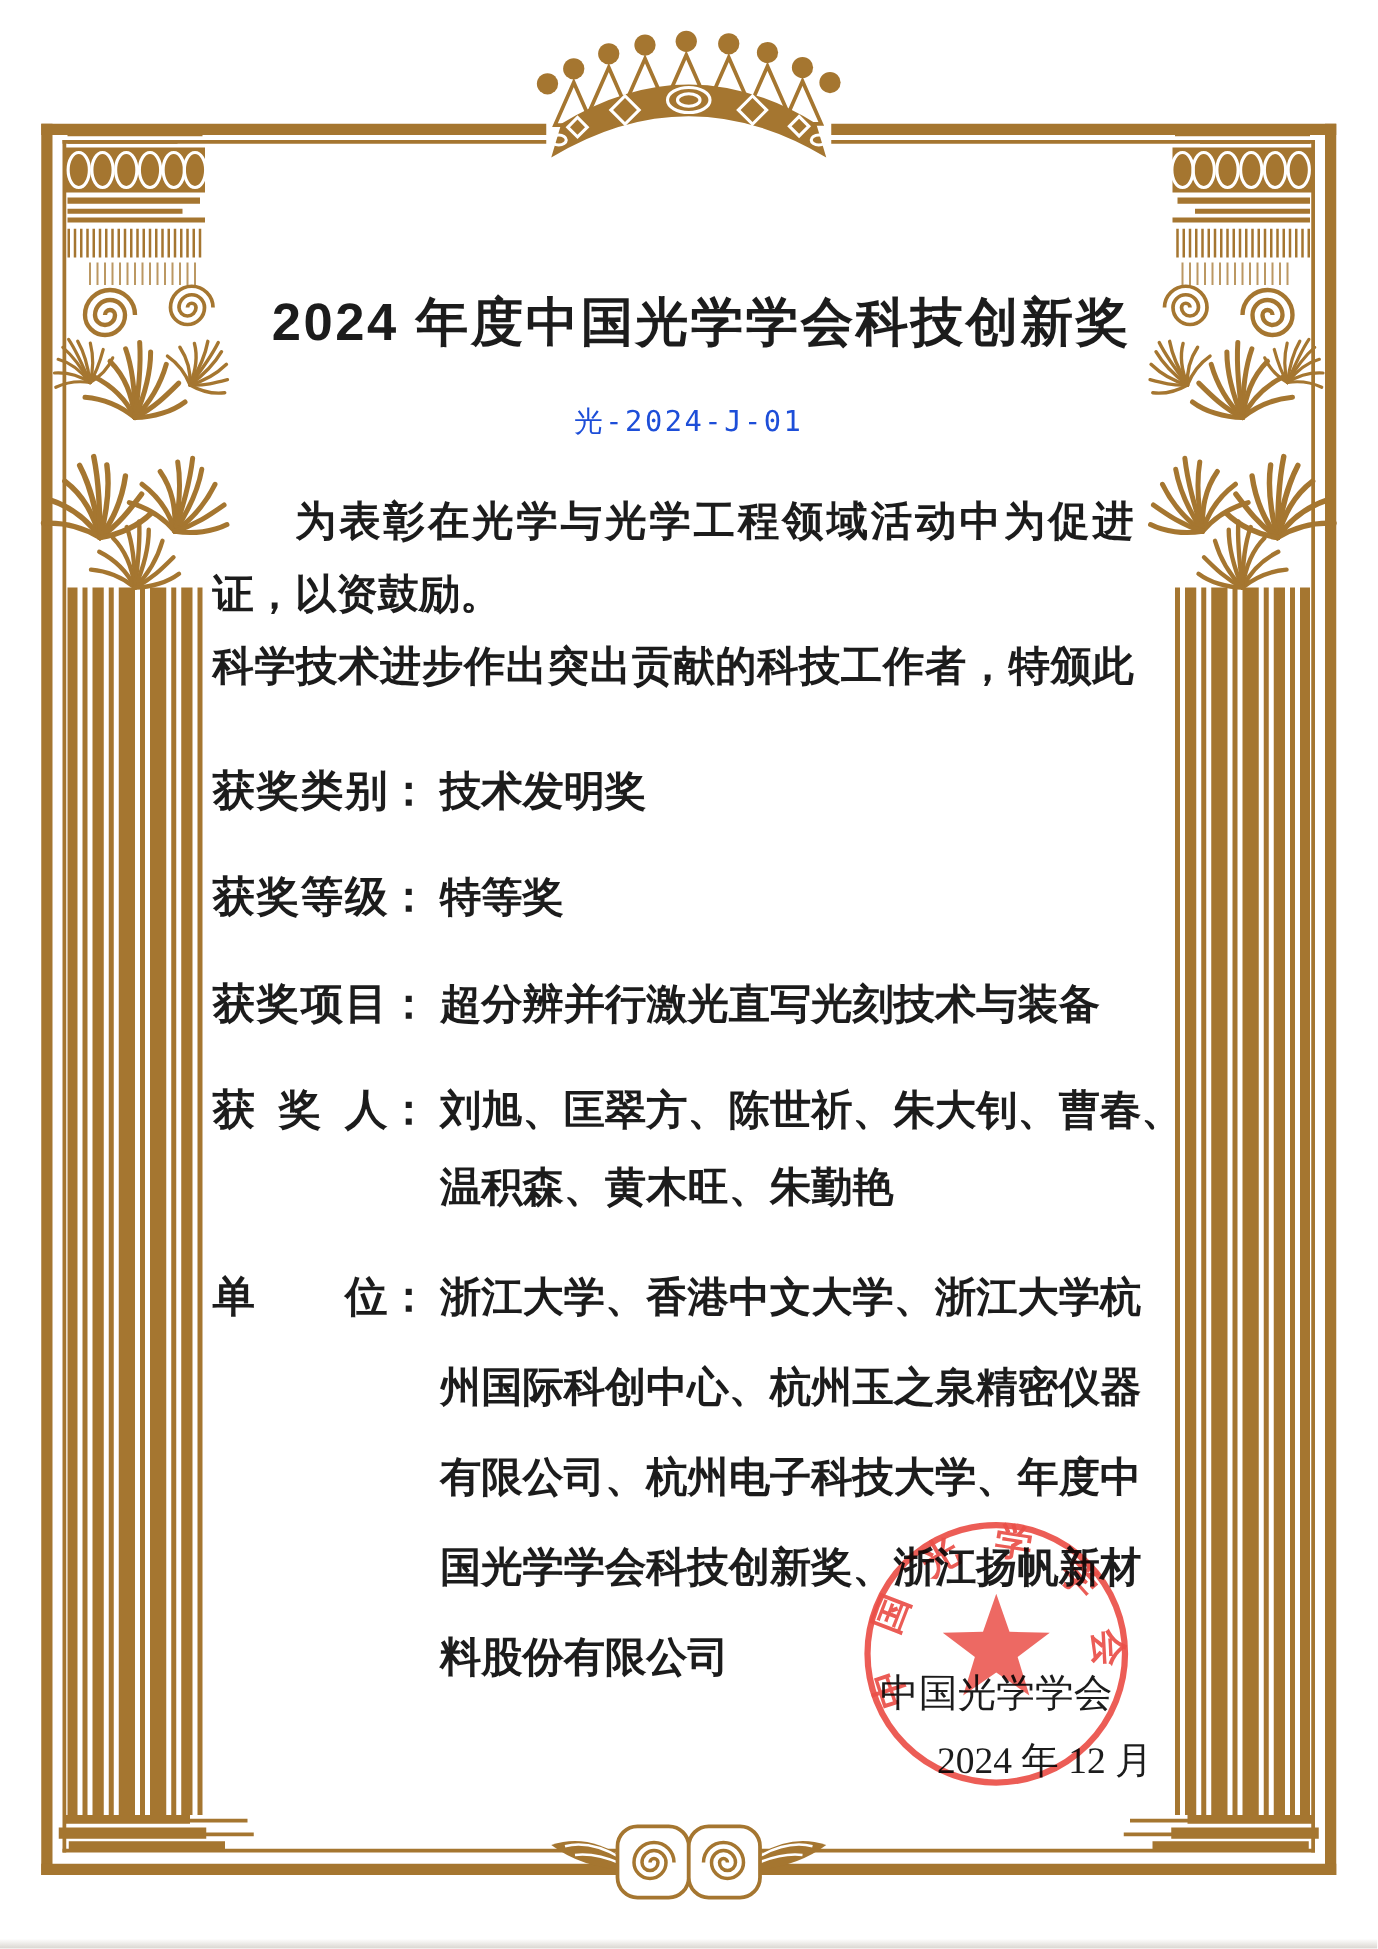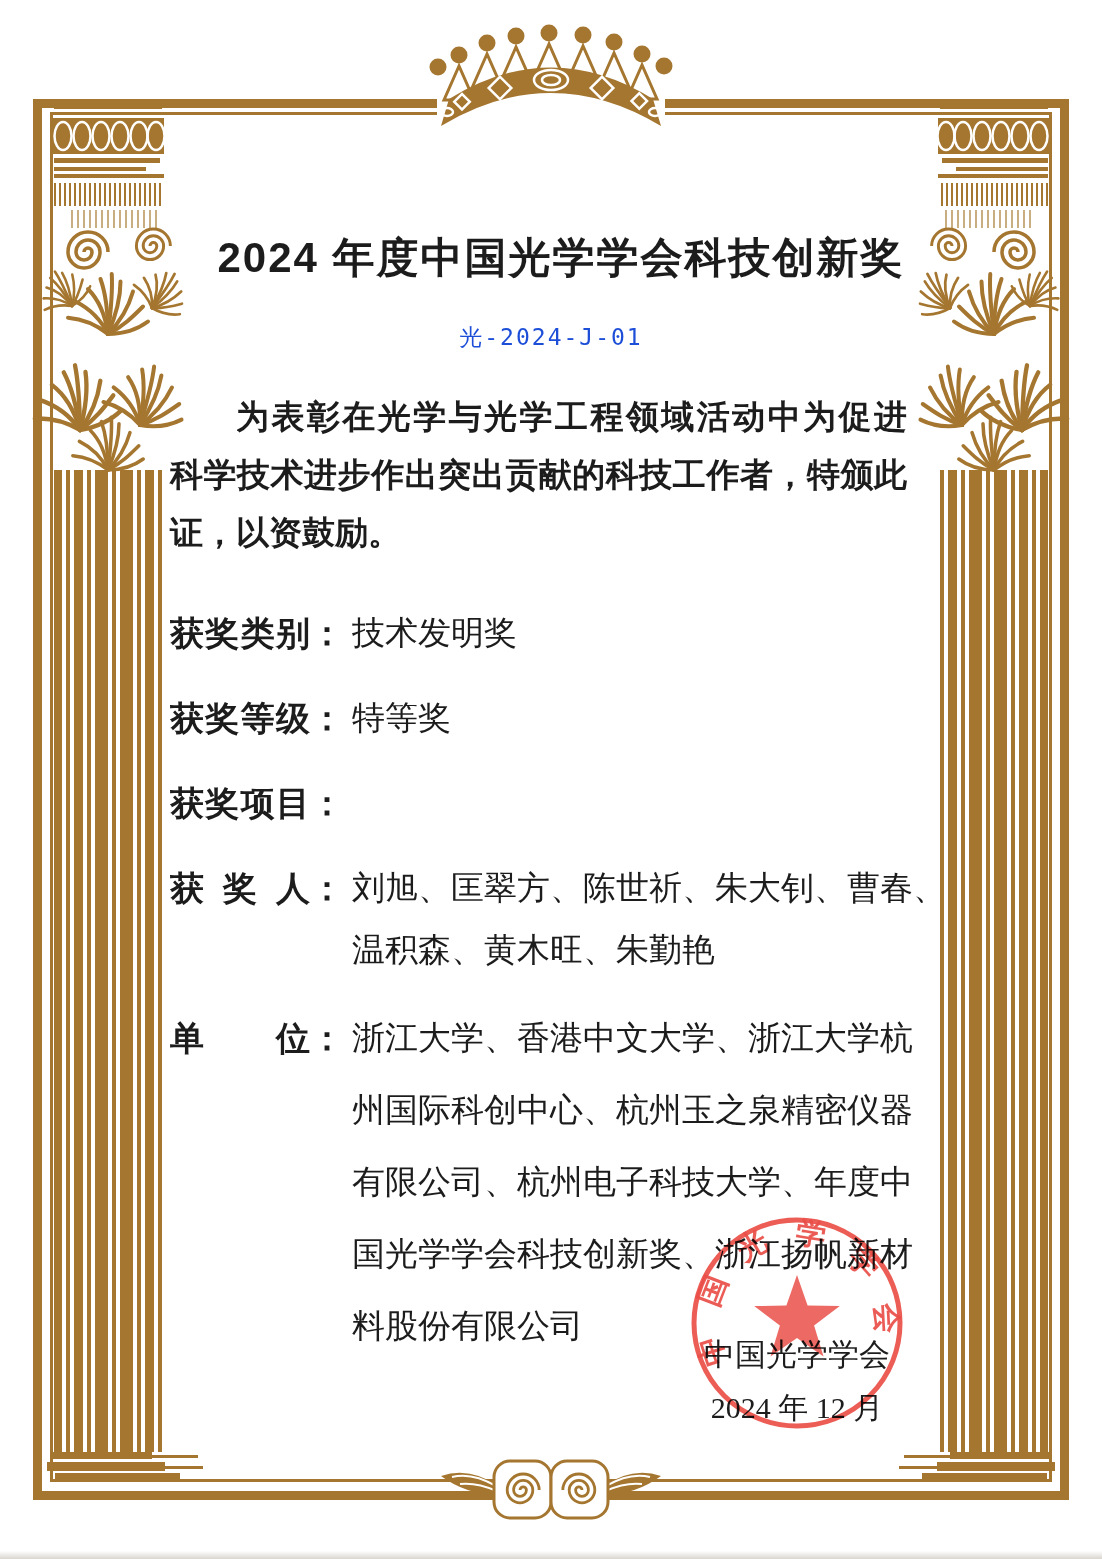--- a/index.html
+++ b/index.html
@@ -15,27 +15,27 @@
         font-family:"DejaVu Sans Mono","Liberation Sans",monospace;}
   .para{position:absolute;left:170px;top:388px;width:737px;font-size:33px;
         font-weight:600;line-height:58px;z-index:2;}
   .pline{width:100%;}
   .pline.just{text-align:justify;text-align-last:justify;}
   .pline.indent{text-indent:66px;}
   .row{position:absolute;left:170px;display:flex;align-items:flex-start;
         font-size:34px;line-height:46px;z-index:2;}
   .row .lab{font-weight:700;width:140px;display:inline-flex;justify-content:space-between;flex:none;}
   .row .colon{font-weight:700;flex:none;}
-  .row .val{margin-left:8px;font-weight:400;font-size:33px;word-break:break-all;}
+  .row .val{margin-left:8px;font-weight:700;font-size:33px;word-break:break-all;}
   .r1{top:610px;} .r2{top:695px;} .r3{top:780px;}
   .r4{top:857px;line-height:62px;} .r4 .val{width:600px;}
   .r5{top:1002px;line-height:72px;} .r5 .val{width:580px;}
   .issuer{position:absolute;left:672px;top:1334px;width:250px;text-align:center;
         font-size:31px;font-weight:400;z-index:2;}
-  .date{position:absolute;left:672px;top:1388px;width:250px;text-align:center;
+  .date{position:absolute;left:672px;top:1388px;width:250px;text-align:right;
         font-size:30px;z-index:2;font-family:"Liberation Serif",serif;}
   .stamp{position:absolute;left:682px;top:1208px;width:230px;height:230px;z-index:3;
         mix-blend-mode:multiply;}
 </style>
 </head>
 <body>
 
 <div class="cert">
 
   <svg class="deco" viewBox="0 0 1102 1559" aria-hidden="true">
@@ -158,22 +158,22 @@
       <use href="#spiral" transform="translate(520 1490) scale(0.8)"></use>
       <use href="#spiral" transform="translate(582 1490) scale(-0.8 0.8)"></use>
     </g>
   </svg>
 
   <div class="title">2024 年度中国光学学会科技创新奖</div>
   <div class="certno">光-2024-J-01</div>
 
   <div class="para">
     <div class="pline just indent">为表彰在光学与光学工程领域活动中为促进</div>
+    <div class="pline">证，以资鼓励。</div>
     <div class="pline just">科学技术进步作出突出贡献的科技工作者，特颁此</div>
-    <div class="pline">证，以资鼓励。</div>
   </div>
 
   <div class="row r1">
     <span class="lab jlabel">
         <span>获</span>
         <span>奖</span>
         <span>类</span>
         <span>别</span>
       </span>
       <span class="colon">：</span>
@@ -190,20 +190,21 @@
     <span class="val">特等奖</span>
   </div>
   <div class="row r3">
     <span class="lab jlabel">
         <span>获</span>
         <span>奖</span>
         <span>项</span>
         <span>目</span>
       </span>
       <span class="colon">：</span>
+    <span class="val">超分辨并行激光直写光刻技术与装备</span>
   </div>
   <div class="row r4">
     <span class="lab jlabel">
         <span>获</span>
         <span>奖</span>
         <span>人</span>
       </span>
       <span class="colon">：</span>
     <span class="val">刘旭、匡翠方、陈世祈、朱大钊、曹春、温积森、黄木旺、朱勤艳</span>
   </div>

